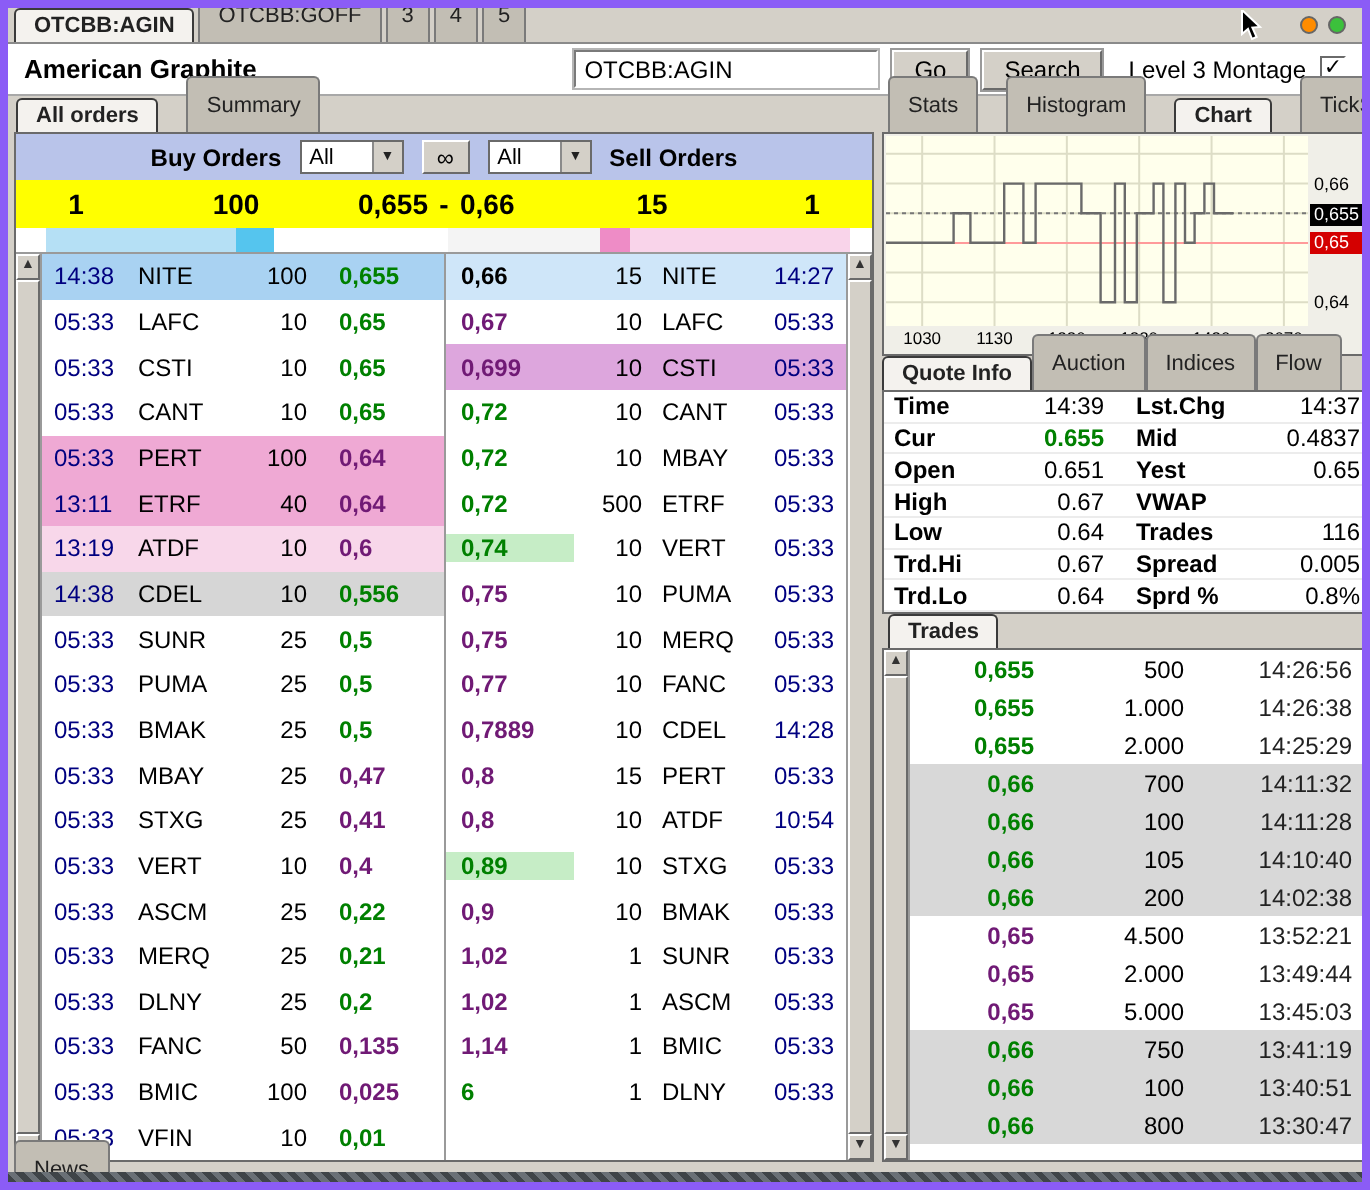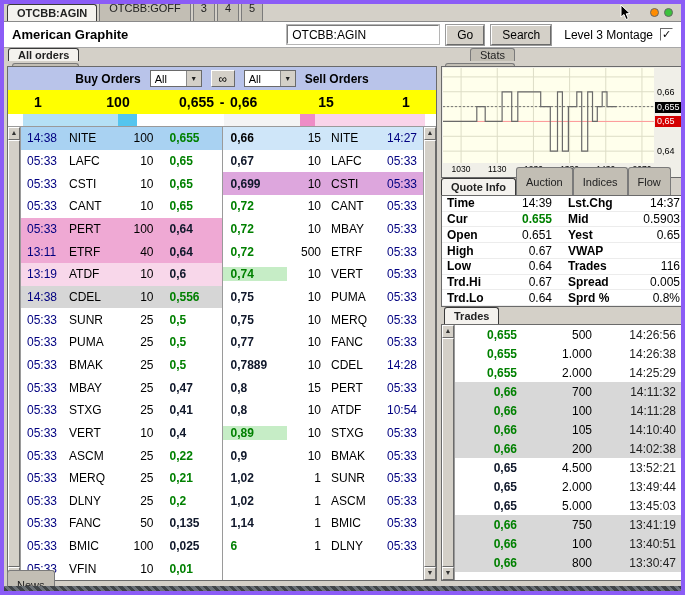--- a/index.html
+++ b/index.html
@@ -16,21 +16,21 @@
 
   
   .header { position:absolute; top:18px; left:0; right:0; height:26px; background:#ffffff; border-bottom:1px solid #a8a8a8; display:flex; align-items:center; padding:0 8px; gap:7px; }
   .company { font-size:13px; font-weight:bold; color:#000; }
   .symbol-input { margin-left:auto; width:152px; height:19px; border:1px solid; border-color:#7a7a7a #fff #fff #7a7a7a; background:#fff; font:12px "Liberation Sans",sans-serif; padding:0 4px; outline:1px solid #b5b5b5; }
   .btn { height:20px; padding:1px 10px; font:12px "Liberation Sans",sans-serif; background:#d4d0c8; border:1px solid; border-color:#fff #6a6a6a #6a6a6a #fff; outline:1px solid #9a9a9a; cursor:default; }
   .montage-label { font-size:12px; color:#000; margin-left:6px; }
   .checkbox { width:13px; height:13px; background:#fff; border:1px solid; border-color:#6a6a6a #fff #fff #6a6a6a; font-size:11px; line-height:11px; text-align:center; color:#000; }
 
   
-  .subtabs { position:absolute; top:44px; height:18px; display:flex; align-items:flex-end; gap:2px;flex-direction:column; }
+  .subtabs { position:absolute; top:44px; height:18px; display:flex; align-items:flex-end; gap:14px; }
   .subtabs.left { left:4px; } .subtabs.right { left:440px; }
 
   
   .montage { position:absolute; top:62px; left:3px; width:430px; height:515px; border:1px solid #6a6a6a; background:#fff; display:flex; flex-direction:column; }
   .ticker { height:46px; background:#000080; color:#fff; display:flex; padding:5px 9px; font-size:14px; font-weight:bold; align-items:flex-start; }
   .ticker .vol { margin-left:auto; }
   .filters { height:23px; background:#b9c4ea; display:flex; align-items:center; justify-content:center; gap:9px; font-size:12px; }
   .flabel { font-weight:bold; }
   .dropdown { width:52px; height:17px; background:#fff; border:1px solid #6a6a6a; display:flex; align-items:center; font-size:11px; padding-left:4px; }
   .drop-arrow { margin-left:auto; width:15px; height:15px; background:#d4d0c8; border-left:1px solid #8a8a8a; font-size:7px; display:flex; align-items:center; justify-content:center; color:#222; }
@@ -49,21 +49,21 @@
   .rows-col { flex:1; display:flex; flex-direction:column; }
   .order-row { flex:1; display:flex; font-size:12px; }
   .half { flex:1; display:grid; align-items:center; background:#fff; }
   .half.buy  { grid-template-columns:46px 46px 1fr 60px; border-right:1px solid #9a9a9a; }
   .half.sell { grid-template-columns:64px 1fr 48px 46px; }
   .ct { color:#000080; padding-left:6px; }
   .half.sell .ct { text-align:right; padding-right:6px; padding-left:0; }
   .cm { color:#000; padding-left:2px; }
   .cs { text-align:right; padding-right:8px; color:#000; }
   .cp { font-weight:bold; padding-left:8px; }
-  .c-g { color:#008000; } .c-r { color:#0f172a; } .c-k { color:#000; }
+  .c-g { color:#008000; } .c-r { color:#701a75; } .c-k { color:#000; }
   .hl-blue { background:#a9d2f2; } .hl-blue2 { background:#cfe6f9; }
   .hl-pink { background:#efa9d4; } .hl-pinklight { background:#f8d7ea; }
   .hl-plum { background:#dda6dd; } .hl-gray { background:#d6d6d6; }
   .pbg-green { background:#c6edc6; }
 
   
   .chart-box { position:absolute; top:62px; left:437px; width:246px; height:112px; border:1px solid #6a6a6a; background:#f0efe8; }
   #chart-svg { position:absolute; left:1px; top:1px; }
   #chart-ylabels { position:absolute; left:213px; top:1px; width:31px; height:95px; }
   .ymark { position:absolute; left:0; width:30px; height:11px; font-size:9px; line-height:11px; padding-left:2px; color:#000; }
@@ -540,21 +540,21 @@
       <div class="qrow">
         <div class="ql">Time</div>
         <div class="qv">14:39</div>
         <div class="ql ql2">Lst.Chg</div>
         <div class="qv">14:37</div>
       </div>
       <div class="qrow">
         <div class="ql">Cur</div>
         <div class="qv c-g" style="font-weight: bold;">0.655</div>
         <div class="ql ql2">Mid</div>
-        <div class="qv">0.5903</div>
+        <div class="qv">0.4837</div>
       </div>
       <div class="qrow">
         <div class="ql">Open</div>
         <div class="qv">0.651</div>
         <div class="ql ql2">Yest</div>
         <div class="qv">0.65</div>
       </div>
       <div class="qrow">
         <div class="ql">High</div>
         <div class="qv">0.67</div>

